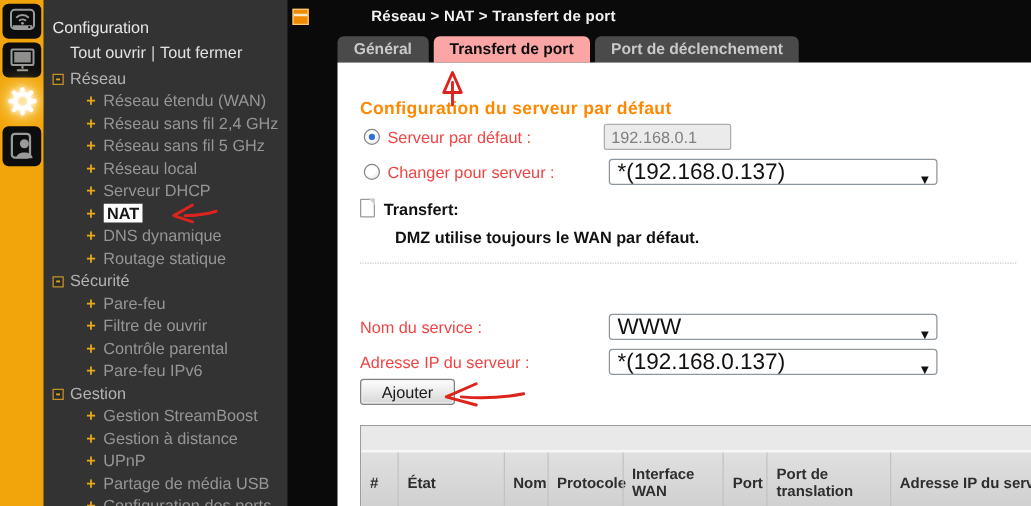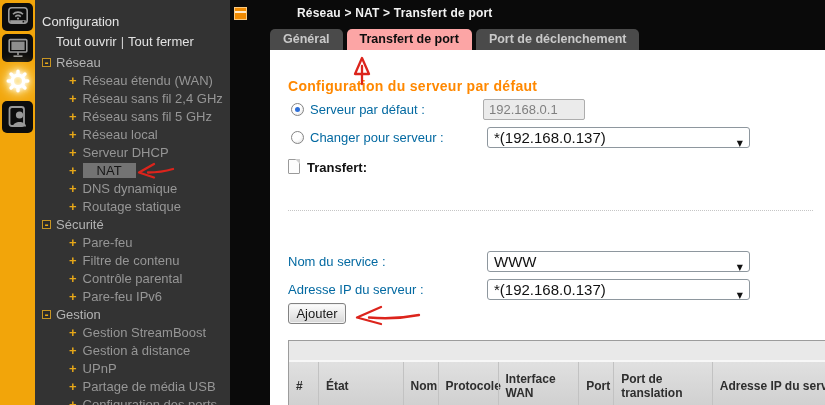--- a/index.html
+++ b/index.html
@@ -27,58 +27,58 @@
   .sb-links .sep { color:#cfcfcf; padding:0 4px; }
   .trow { height:18px; line-height:18px; white-space:nowrap; }
   .t-parent { color:#b3b3b3; }
   .t-child  { color:#969696; padding-left:27px; }
   .minus-box { display:inline-block; width:9px; height:9px; border:1px solid #c79524; color:#e8a818;
                font:bold 10px/7px "DejaVu Sans",sans-serif; text-align:center; margin-right:5px;
                vertical-align:1px; background:#2b2b2b; }
   .minus-box::before { content:"-"; }
   .plus { color:#e8a818; font-weight:bold; margin-right:6px; }
   .plus::before { content:"+"; }
-  .t-label.sel { background:#737373; color:#161616; padding:0 14px; }
+  .t-label.sel { background:#ffffff; color:#161616; padding:0 3px;font-weight:bold; }
 
   
   .crumbbar { position:absolute; left:230px; top:0; width:595px; height:26px;
               display:flex; align-items:center;gap:43px; }
   .crumb-ico { width:13px; height:13px; margin-left:4px; background:#f08a00;
                border:1px solid #fbc97e; position:relative; }
   .crumb-ico::before { content:""; position:absolute; left:0; right:0; top:3px; height:2px; background:#ffe9c8; }
   .crumb-txt { color:#f2f2f2; font-size:12px; font-weight:600; margin-left:7px; letter-spacing:.2px; }
 
   
   .tabs { position:absolute; left:270px; top:29px; height:21px; display:flex; }
   .tab { height:21px; line-height:21px; padding:0 13px; margin-right:4px; border-radius:5px 5px 0 0;
          background:#4a4a4a; color:#c9c9c9; font-size:12.5px; font-weight:bold; cursor:pointer; }
   .tab.active { background:#fca5a5; color:#0d0d0d; }
 
   
   .panel { position:absolute; left:270px; top:50px; width:555px; height:355px; background:#ffffff; }
   .panel .abs { position:absolute; }
   .h-orange { left:18px; top:28px; font-size:14px; font-weight:bold; color:#ff8800; letter-spacing:.3px; }
-  .f-label { font-size:13px; color:#0369a1; line-height:21px; }
+  .f-label { font-size:13px; color:#ef4444; line-height:21px; }
   .radio { width:13px; height:13px; border-radius:50%; border:1px solid #858585;
            background:radial-gradient(circle at 35% 30%, #ffffff 45%, #dcdcdc); position:relative; }
   .radio.checked::after { content:""; position:absolute; left:3px; top:3px; width:5px; height:5px;
            border-radius:50%; background:#2e6fd8; }
   .inp-disabled { width:102px; height:21px; border:1px solid #adadad; background:#ebebeb;
            color:#7f7f7f; font-size:13px; font-family:inherit; padding:0 5px; border-radius:2px; }
   .fselect { width:263px; height:21px; border:1px solid #8e979e; background:#ffffff; border-radius:3px;
-           font-size:15px; color:#111; line-height:19px; padding:0 18px 0 6px; position:relative; cursor:pointer; }
+           font-size:18px; color:#111; line-height:19px; padding:0 18px 0 6px; position:relative; cursor:pointer; }
   .fselect::after { content:"▼"; font-family:"DejaVu Sans",sans-serif; font-size:8px; color:#111;
            position:absolute; right:6px; top:6px; }
   .page-icon { width:12px; height:15px; background:#fdfdfd; border:1px solid #9a9a9a; border-radius:1px;
            position:relative; }
   .page-icon::after { content:""; position:absolute; right:-1px; top:-1px; width:0; height:0;
            border-style:solid; border-width:0 5px 5px 0; border-color:transparent #cfcfcf transparent transparent; }
   .b-note { font-size:13px; font-weight:bold; color:#111; }
   .dotline { left:18px; top:160px; width:525px; border-top:1px dotted #c6c6c6; }
-  .btn { left:18px; top:253px; width:58px; height:21px; border:1px solid #828282; border-radius:3px;
+  .btn { left:18px; top:253px; width:76px; height:21px; border:1px solid #828282; border-radius:3px;
          background:linear-gradient(#fdfdfd,#e9e9e9 55%,#d6d6d6); font-size:13px; color:#1a1a1a;
          text-align:center; line-height:19px; cursor:pointer; box-shadow:0 0 0 1px #f2f2f2 inset; }
 
   
   .ftable { left:18px; top:290px; width:572px; border:1px solid #9c9c9c; background:#fff; }
   .ftable .band { height:21px; background:#e9e9e9; border-bottom:2px solid #f7f7f7; }
   .ftable .hrow { display:flex; height:44px; background:linear-gradient(#e0e0e0,#d0d0d0); }
   .ftable .hcell { font-size:12px; font-weight:bold; color:#2e2e2e; padding:4px 3px 0 7px;
                    border-left:1px solid #c2c2c2; line-height:14px; display:flex; align-items:center; }
   .ftable .hcell:first-child { border-left:none; }
@@ -143,21 +143,21 @@
     <div class="trow t-child"><span class="plus"></span><span class="t-label">Réseau local</span></div>
     <div class="trow t-child"><span class="plus"></span><span class="t-label">Serveur DHCP</span></div>
     <div class="trow t-child"><span class="plus"></span><span class="t-label sel">NAT</span></div>
     <div class="trow t-child"><span class="plus"></span><span class="t-label">DNS dynamique</span></div>
     <div class="trow t-child"><span class="plus"></span><span class="t-label">Routage statique</span></div>
 
     <div class="trow t-parent">
       <span class="minus-box"></span><span class="t-label">Sécurité</span>
     </div>
     <div class="trow t-child"><span class="plus"></span><span class="t-label">Pare-feu</span></div>
-    <div class="trow t-child"><span class="plus"></span><span class="t-label">Filtre de contenu</span></div>
+    <div class="trow t-child"><span class="plus"></span><span class="t-label">Filtre de ouvrir</span></div>
     <div class="trow t-child"><span class="plus"></span><span class="t-label">Contrôle parental</span></div>
     <div class="trow t-child"><span class="plus"></span><span class="t-label">Pare-feu IPv6</span></div>
 
     <div class="trow t-parent">
       <span class="minus-box"></span><span class="t-label">Gestion</span>
     </div>
     <div class="trow t-child"><span class="plus"></span><span class="t-label">Gestion StreamBoost</span></div>
     <div class="trow t-child"><span class="plus"></span><span class="t-label">Gestion à distance</span></div>
     <div class="trow t-child"><span class="plus"></span><span class="t-label">UPnP</span></div>
     <div class="trow t-child"><span class="plus"></span><span class="t-label">Partage de média USB</span></div>
@@ -183,20 +183,21 @@
     <input class="abs inp-disabled" style="left: 213px; top: 49px;" disabled="" value="192.168.0.1">
 
     <div class="abs radio" style="left:21px; top:81px;"></div>
     <div class="abs f-label" style="left:40px; top:77px;">Changer pour serveur :</div>
     <div class="abs fselect" style="left:217px; top:77px;">
       <span>*(192.168.0.137)</span>
     </div>
 
     <div class="abs page-icon" style="left:18px; top:109px;"></div>
     <div class="abs b-note" style="left:37px; top:110px;">Transfert:</div>
+    <div class="abs b-note" style="left:46px; top:132px;">DMZ utilise toujours le WAN par défaut.</div>
 
     <div class="abs dotline"></div>
 
     <div class="abs f-label" style="left:18px; top:201px;">Nom du service :</div>
     <div class="abs fselect" style="left:217px; top:201px;">
       <span>WWW</span>
     </div>
 
     <div class="abs f-label" style="left:18px; top:229px;">Adresse IP du serveur :</div>
     <div class="abs fselect" style="left:217px; top:229px;">

